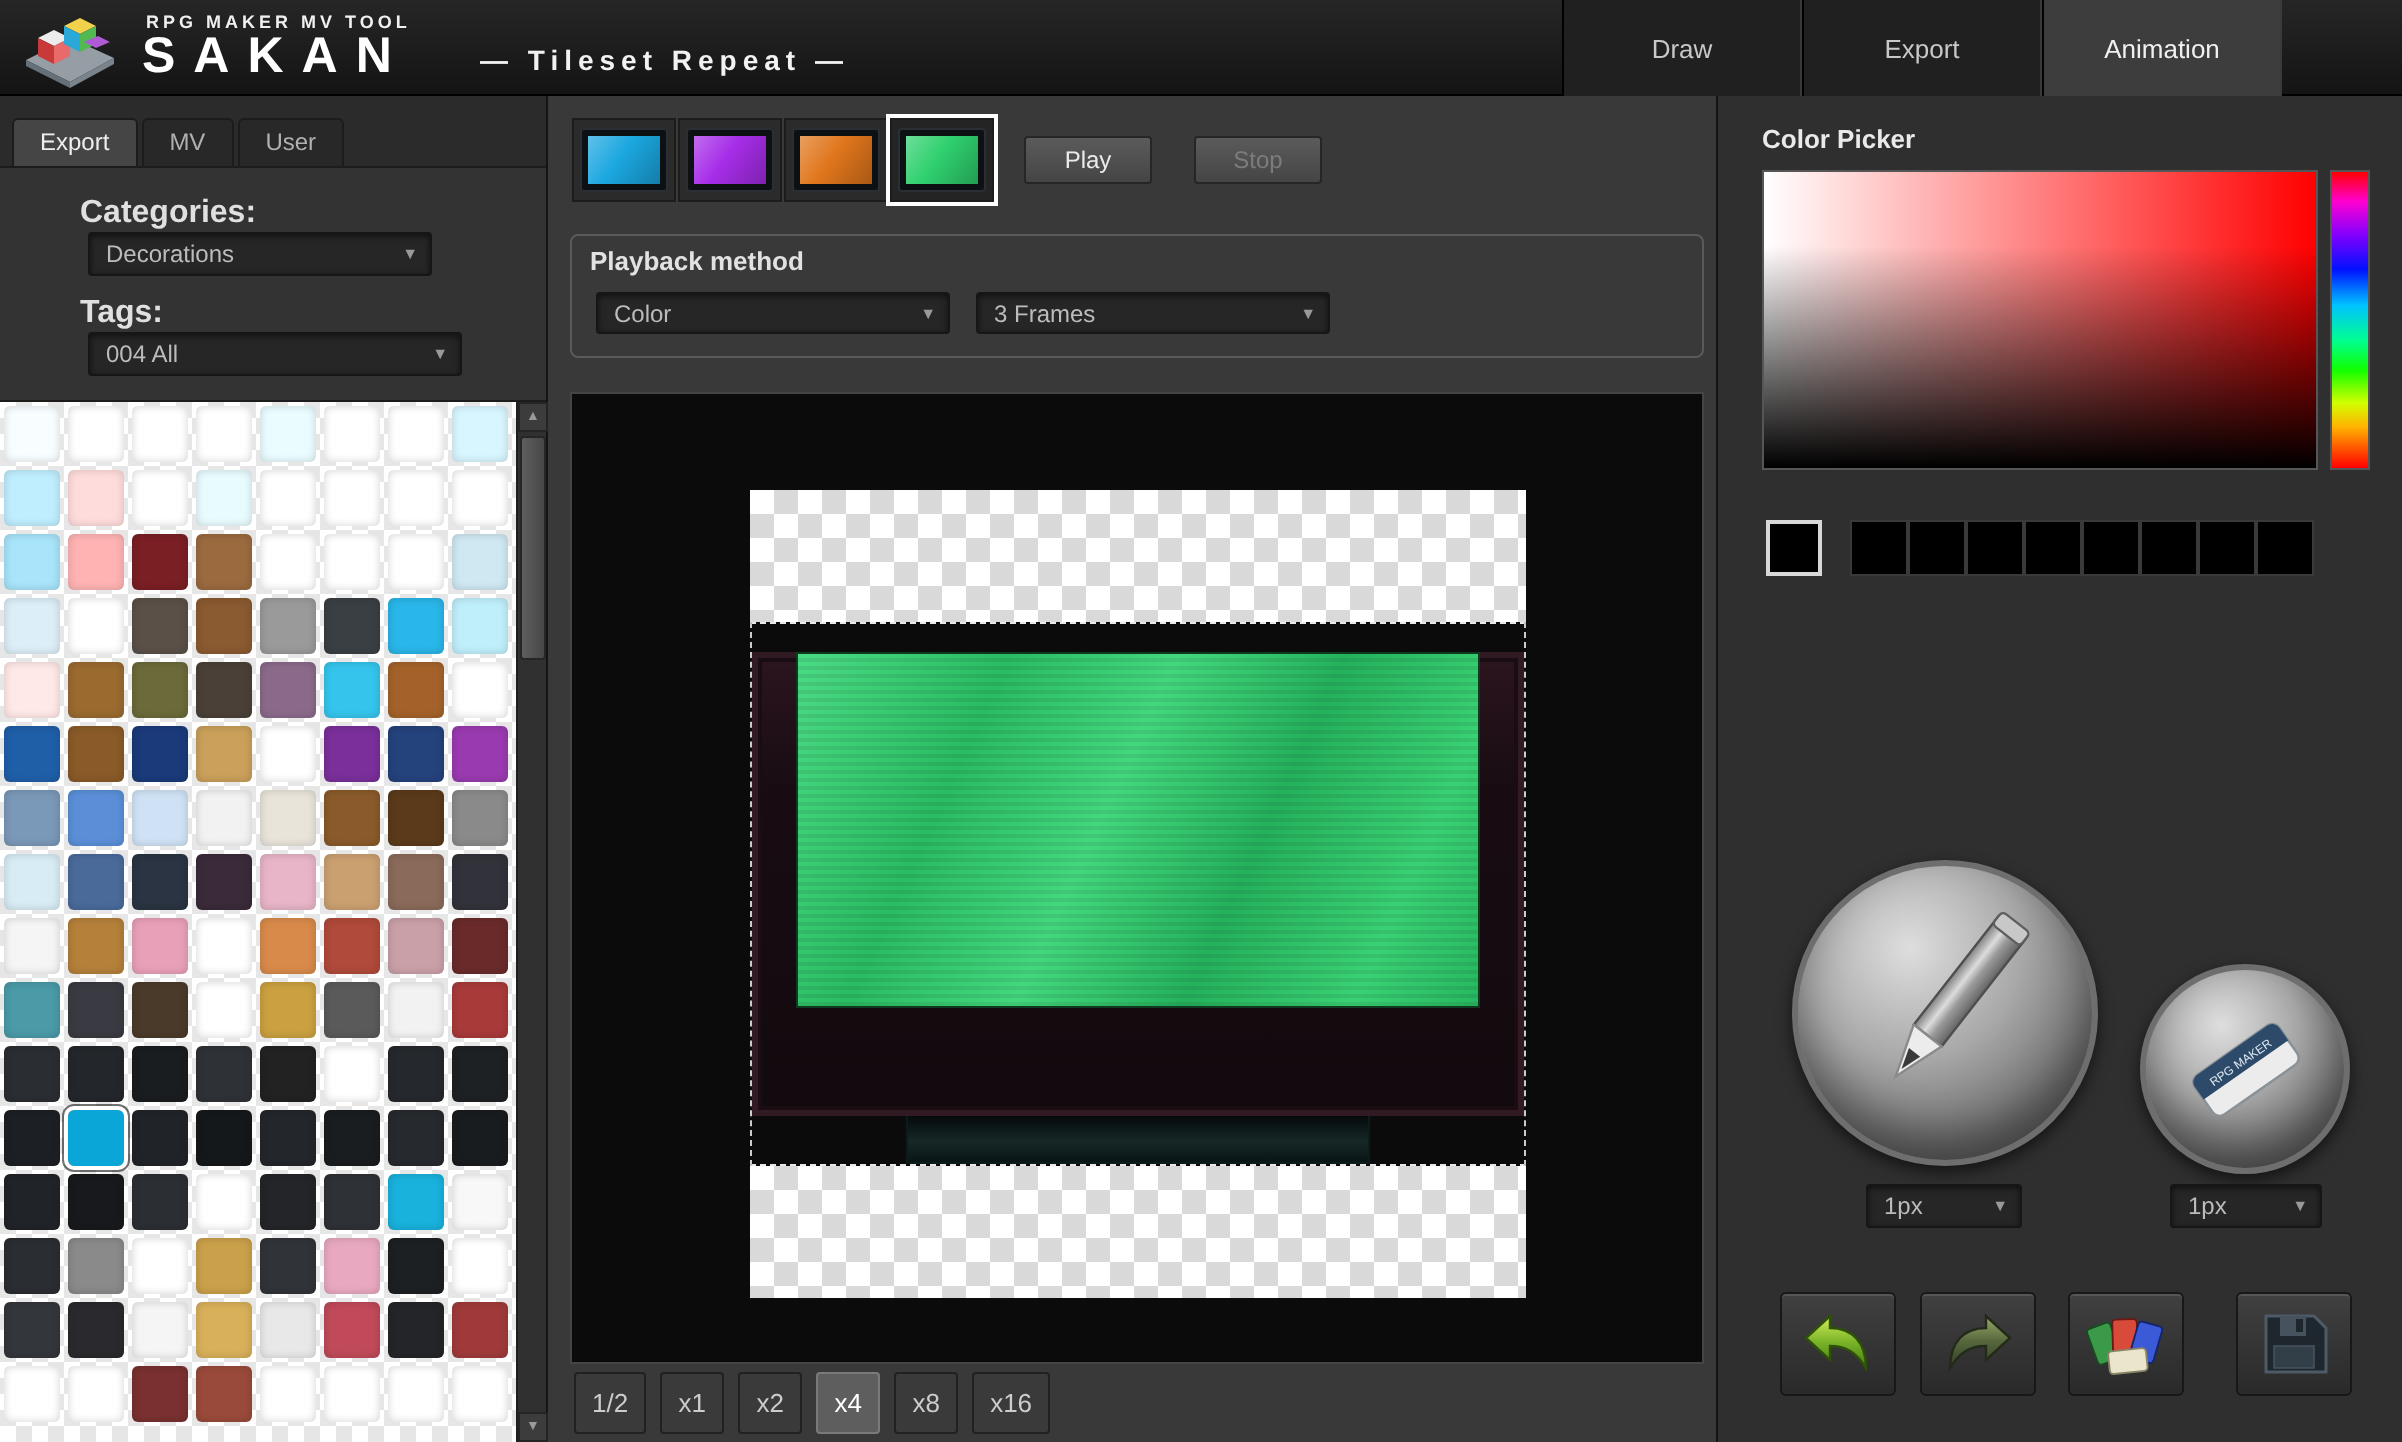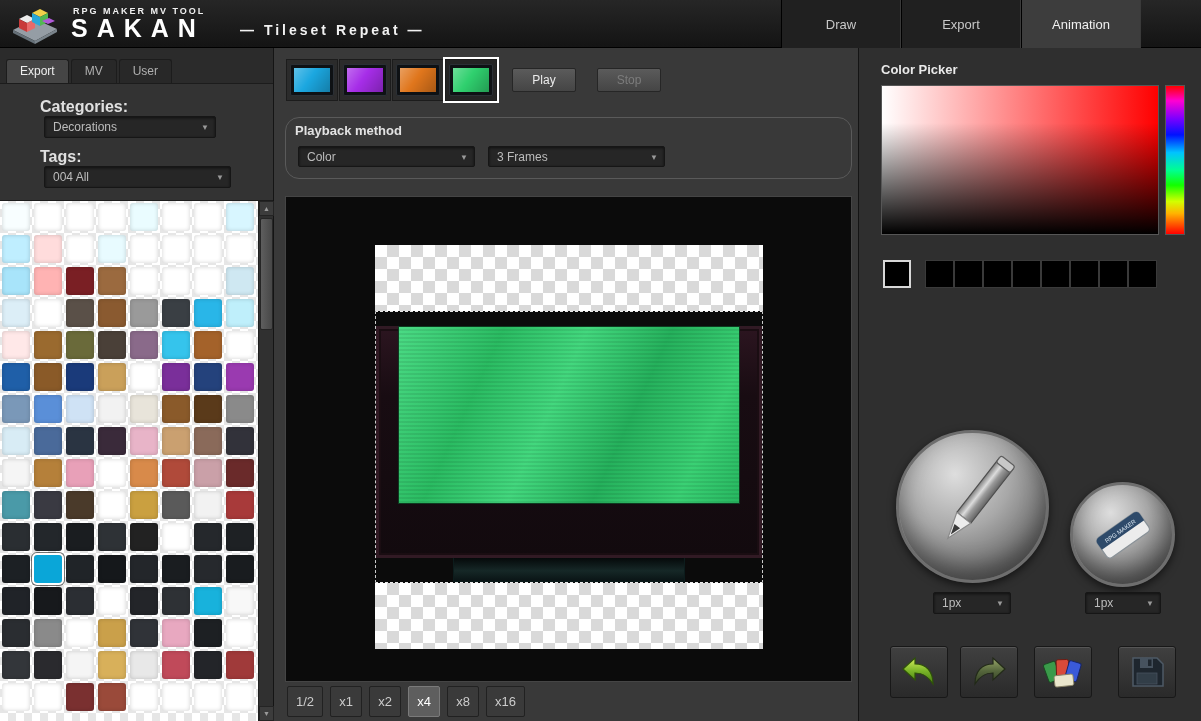--- a/index.html
+++ b/index.html
@@ -48,21 +48,21 @@
   .frames-row { position:absolute; left:12px; top:11px; display:flex; gap:1px; }
   .frame-thumb { width:52px; height:42px; background:#2b2b2b; border:1px solid #1c1c1c; display:flex; align-items:center; justify-content:center; cursor:pointer; }
   .frame-thumb.active { box-shadow:0 0 0 2px #ffffff; background:#242424; }
   .mini-tv { width:44px; height:32px; background:#0e1114; border:1px solid #2a2f35; border-radius:2px; padding:3px; }
   .mini-screen { position:relative; width:100%; height:100%; }
   .mini-screen::after { content:""; position:absolute; inset:0; background:linear-gradient(125deg,rgba(255,255,255,.30),rgba(255,255,255,0) 45%,rgba(0,0,0,.25)); }
   .btn { position:absolute; width:64px; height:24px; background:linear-gradient(#5b5b5b,#454545); border:1px solid #262626; border-radius:2px; color:#ebebeb; font-size:12px; font-family:inherit; cursor:pointer; }
   .btn-play { left:238px; top:20px; }
   .btn-stop { left:323px; top:20px; color:#7c7c7c; }
 
-  .group-box { position:absolute; left:11px; top:69px; width:567px; height:62px; border:1px solid #5a5a5a; border-radius:14px; }
+  .group-box { position:absolute; left:11px; top:69px; width:567px; height:62px; border:1px solid #5a5a5a; border-radius:4px; }
   .group-label { position:absolute; left:9px; top:5px; font-size:13px; font-weight:bold; color:#e2e2e2; }
   .dd-method { left:12px; top:28px; width:177px; height:21px; }
   .dd-frames { left:202px; top:28px; width:177px; height:21px; }
 
   .canvas { position:absolute; left:11px; top:148px; width:567px; height:486px; background:#0b0b0b; border:1px solid #454545; overflow:hidden; }
   .sprite { position:absolute; left:89px; top:48px; width:388px; }
   .checker { width:388px; height:66px; background-color:#ffffff;
     background-image:linear-gradient(45deg,#d9d9d9 25%,transparent 25%,transparent 75%,#d9d9d9 75%),linear-gradient(45deg,#d9d9d9 25%,transparent 25%,transparent 75%,#d9d9d9 75%);
     background-position:0 0,12px 12px; background-size:24px 24px; }
   .tv-region { width:388px; border-top:1px dashed #e8e8e8; border-bottom:1px dashed #e8e8e8; border-left:1px dashed #cccccc; border-right:1px dashed #cccccc; }

